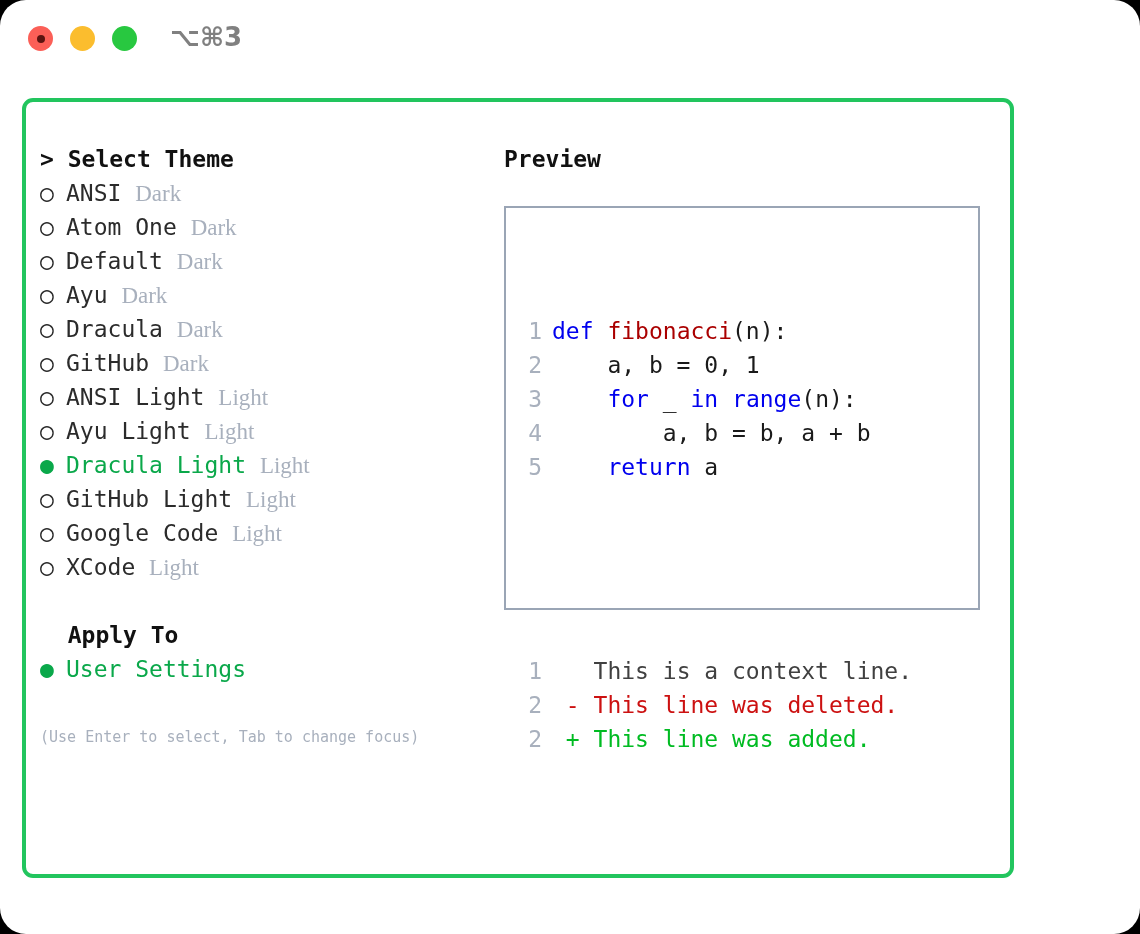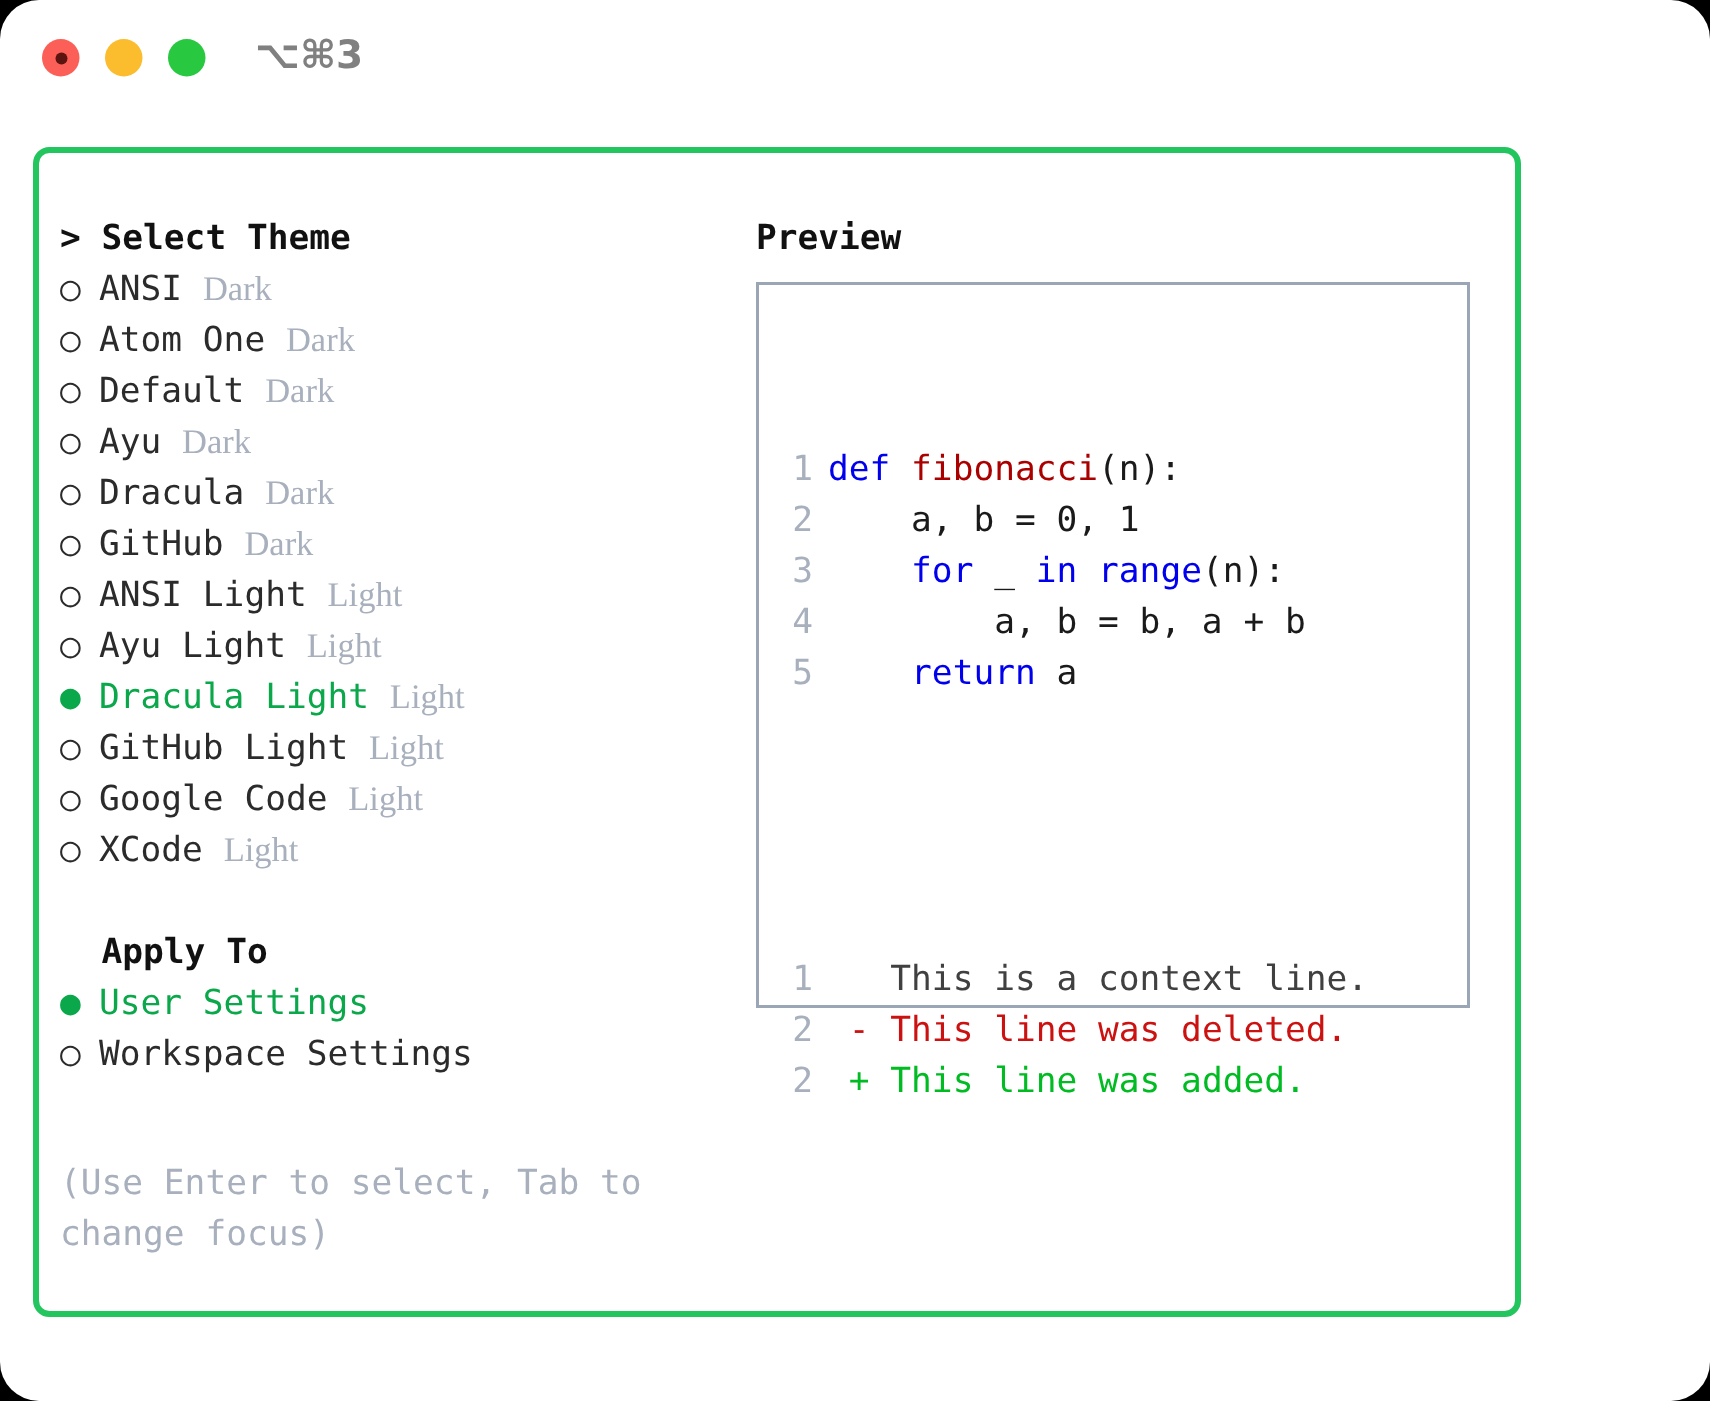--- a/index.html
+++ b/index.html
@@ -123,22 +123,22 @@
   .tag {
     color: #a8b0bd;
     font-family: Liberation Serif, serif;
   }
   .selected .name,
   .selected .bullet {
     color: #0aa84a;
   }
   .spacer-row { height: 34px; }
   .hint {
-    margin-top: 52px;
-    font-size: 23px;
+    margin-top: 34px;
+    font-size: 15px;
     line-height: 34px;
     color: #a8b0bd;
     width: 410px;
     white-space: normal;
   }
 
   
   .right-col {
     position: absolute;
     left: 478px;
@@ -146,23 +146,23 @@
     width: 500px;
   }
   .preview-title {
     font-size: 23px;
     font-weight: bold;
     color: #111111;
     line-height: 34px;
     height: 34px;
   }
   .preview-box {
-    margin-top: 12px;
+    margin-top: 30px;
     width: 476px;
-    height: 484px;
+    height: 404px;
     border: 2px solid #9aa5b5;
     box-sizing: border-box;
     background: #ffffff;
     position: relative;
   }
   .code {
     position: absolute;
     left: 14px;
     top: 38px;
     font-size: 23px;
@@ -217,21 +217,20 @@
             <div class="row"><span class="bullet">○</span><span class="name">GitHub Light </span><span class="tag">Light</span></div>
             <div class="row"><span class="bullet">○</span><span class="name">Google Code </span><span class="tag">Light</span></div>
             <div class="row"><span class="bullet">○</span><span class="name">XCode </span><span class="tag">Light</span></div>
           </div>
 
         <div class="spacer-row"></div>
 
         <div class="section-head">  Apply To</div>
         <div id="apply-list">
             <div class="row selected"><span class="bullet">●</span><span class="name">User Settings</span></div>
-            <div class="row"><span class="bullet">○</span><span class="name">Workspace Settings</span></div>
           </div>
 
         <div class="hint">(Use Enter to select, Tab to change focus)</div>
       </div>
 
       <div class="right-col">
         <div class="preview-title">Preview</div>
         <div class="preview-box">
           <div class="code">
             <div id="code-lines"><div class="cline"><span class="ln">1</span><span class="kw">def </span><span class="fn">fibonacci</span><span class="txt">(n):</span></div><div class="cline"><span class="ln">2</span><span class="txt">    a, b = 0, 1</span></div><div class="cline"><span class="ln">3</span><span class="txt">    </span><span class="kw">for</span><span class="txt"> _ </span><span class="kw">in</span><span class="txt"> </span><span class="kw">range</span><span class="txt">(n):</span></div><div class="cline"><span class="ln">4</span><span class="txt">        a, b = b, a + b</span></div><div class="cline"><span class="ln">5</span><span class="txt">    </span><span class="kw">return</span><span class="txt"> a</span></div></div>

